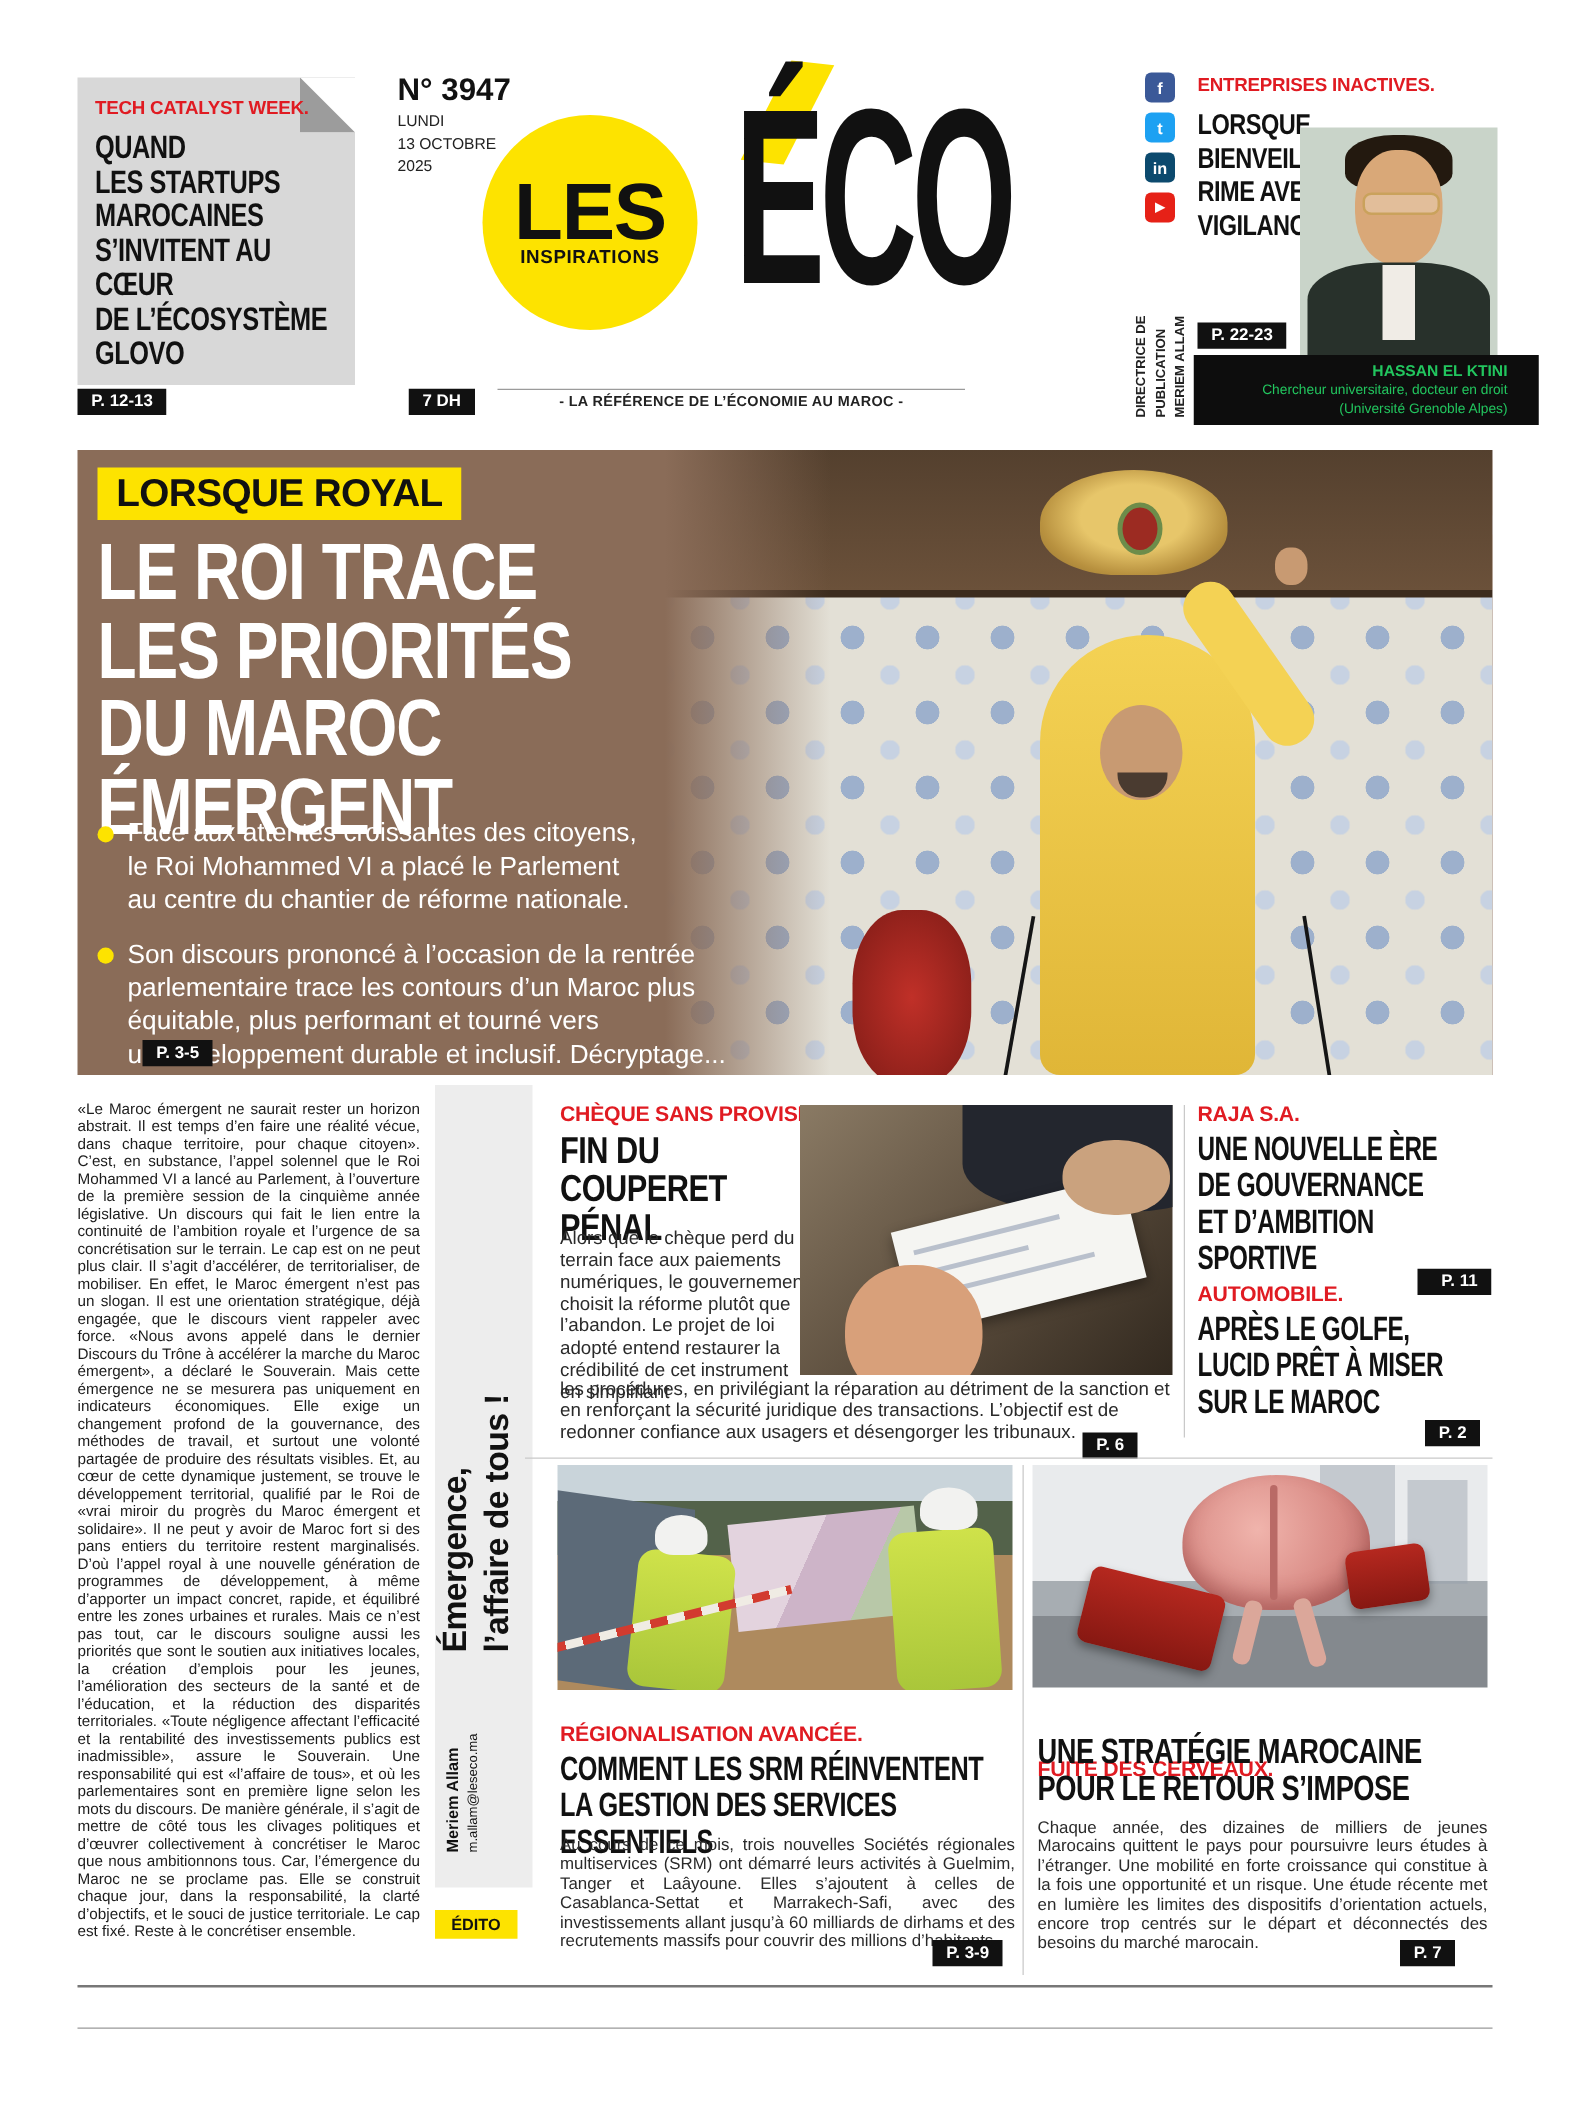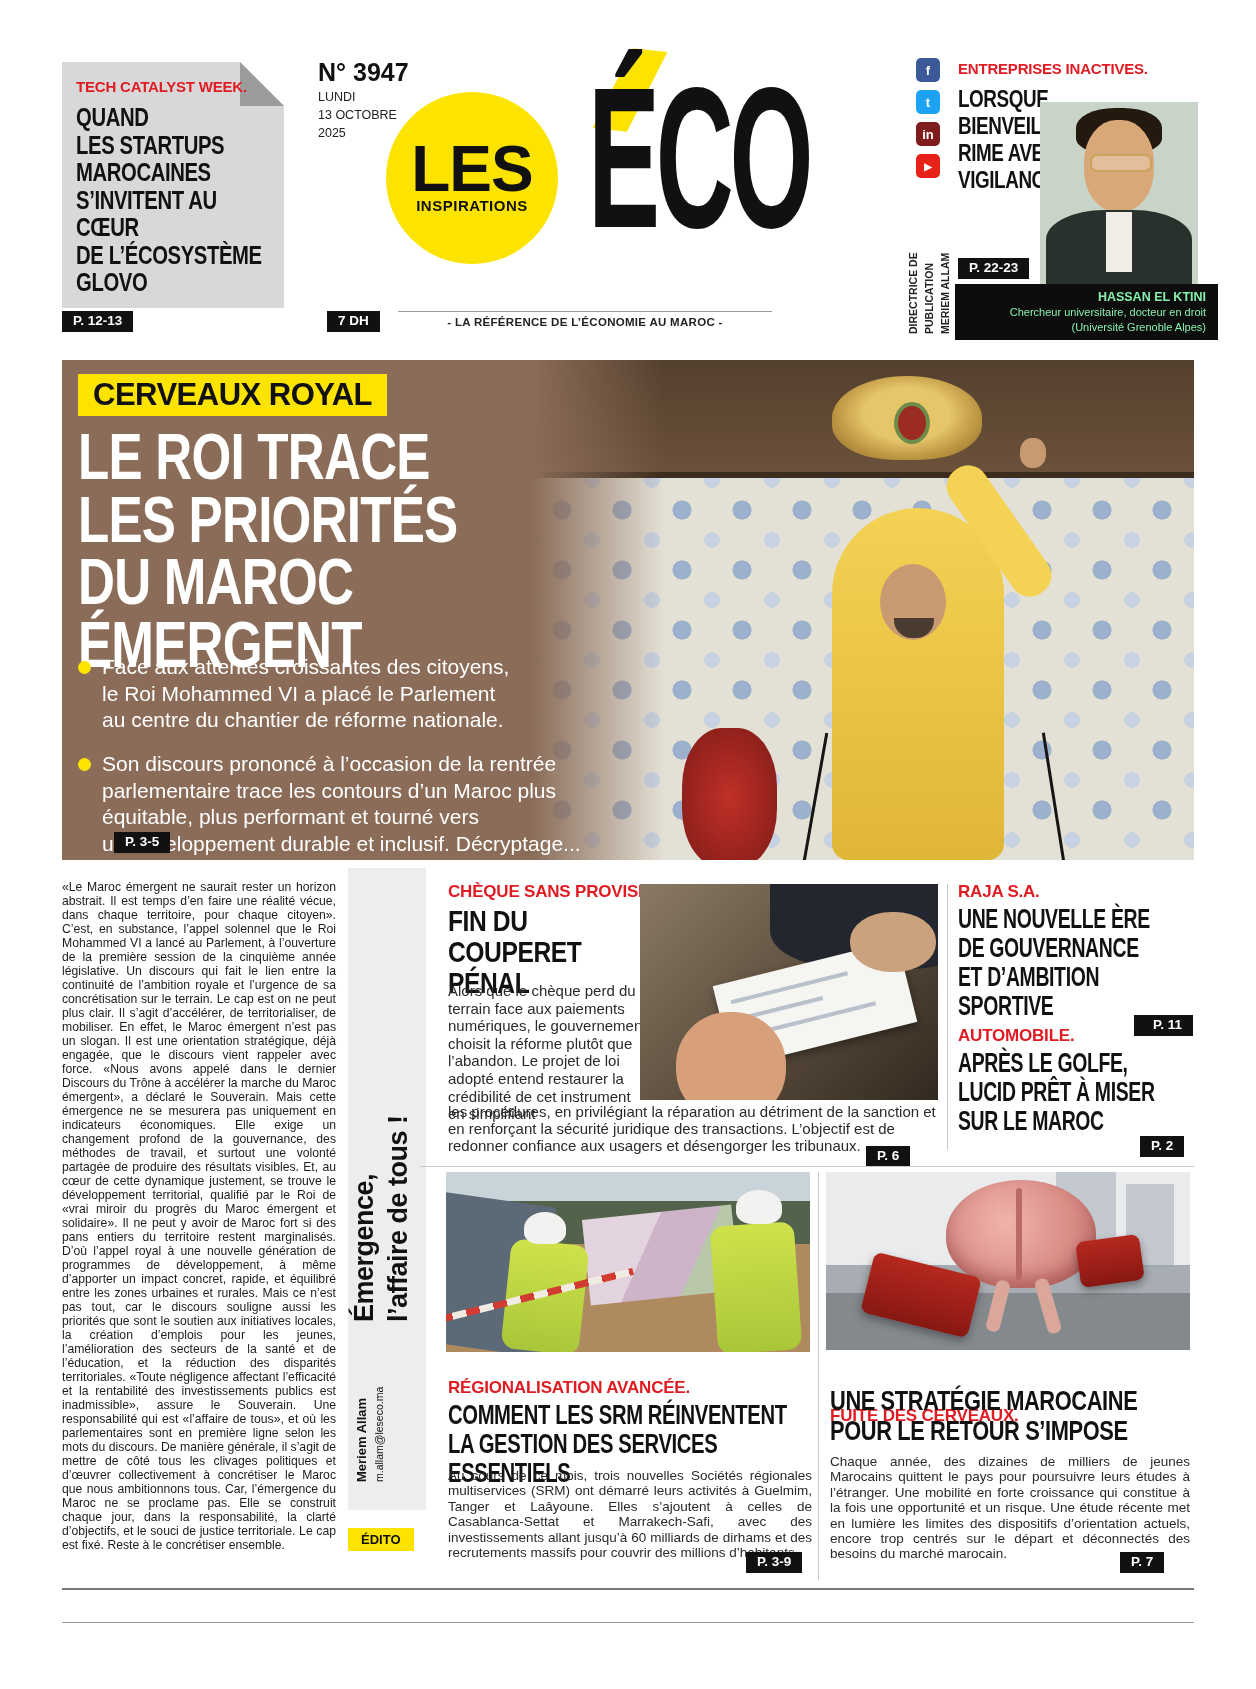--- a/index.html
+++ b/index.html
@@ -34,36 +34,36 @@
   #logo-bolt{left:612px;top:50px;width:36px;height:80px;background:#fde300;
              transform:skewX(-22deg) rotate(6deg);z-index:1;}
   #logo-eco{left:588px;top:78px;font-size:200px;font-weight:900;line-height:.8;letter-spacing:-8px;
             transform:scaleX(.54);z-index:2;}
   #tagline-rule{left:398px;top:311px;width:374px;height:1px;background:#9b9b9b;}
   #tagline{left:398px;top:316px;width:374px;text-align:center;font-size:11.5px;font-weight:700;
            letter-spacing:.3px;color:#222;}
   #social{left:916px;top:58px;display:flex;flex-direction:column;gap:8px;}
   .soc{width:24px;height:24px;border-radius:5px;color:#fff;font-size:13px;font-weight:800;
        display:flex;align-items:center;justify-content:center;}
-  #soc-fb{background:#3b5998;} #soc-tw{background:#1da1f2;} #soc-li{background:#7f1d1d;}
+  #soc-fb{background:#3b5998;} #soc-tw{background:#1da1f2;} #soc-li{background:#0c4a6e;}
   #soc-yt{background:#e62117;font-size:10px;}
   #publisher-vert{left:906px;top:192px;height:142px;font-size:10.5px;font-weight:700;
                   line-height:1.5;color:#222;}
   #tr-kicker{left:958px;top:60px;font-size:15px;}
   #tr-title{left:958px;top:86px;font-size:23px;line-height:1.17;transform:scaleX(.82);width:260px;}
   #tr-photo{left:1040px;top:102px;width:158px;height:182px;background:#c9d4c9;overflow:hidden;}
   .po{position:absolute;}
   #tr-hair{left:36px;top:6px;width:86px;height:44px;background:#23190f;border-radius:45% 45% 30% 30%;}
   #tr-face{left:44px;top:18px;width:70px;height:92px;background:#d9a878;border-radius:46%;}
   #tr-glasses{left:50px;top:52px;width:58px;height:14px;border:2px solid #caa25c;border-radius:7px;background:rgba(255,255,255,.25);}
   #tr-suit{left:6px;top:108px;width:146px;height:74px;background:#28312b;border-radius:40% 40% 0 0;}
   #tr-shirt{left:66px;top:110px;width:26px;height:60px;background:#f0ece6;}
   #tr-page{left:958px;top:258px;}
-  #tr-caption{left:955px;top:284px;width:243px;background:#0d0d0d;color:#86efac;text-align:right;
-              padding:5px 12px 6px 8px;line-height:1.3;}
+  #tr-caption{left:955px;top:284px;width:243px;background:#0d0d0d;color:#22c55e;text-align:right;
+              padding:5px 25px 6px 8px;line-height:1.3;}
   #tr-name{font-size:12.5px;font-weight:800;}
   #tr-role,#tr-org{font-size:11px;}
 
   
   #hero{left:62px;top:360px;width:1132px;height:500px;background:#8a6c58;overflow:hidden;}
   #hero-photo{left:470px;top:0;width:662px;height:500px;
       background-color:#e3e0d6;
       background-image:radial-gradient(circle,#9db0cc 22%,transparent 23%),
                        radial-gradient(circle,#c7d2e2 18%,transparent 19%);
       background-size:60px 60px,60px 60px;background-position:0 0,30px 30px;}
@@ -253,21 +253,21 @@
       <div class="abs" id="hero-flag"></div>
       <div class="abs" id="hero-hood"></div>
       <div class="abs" id="hero-face"></div>
       <div class="abs" id="hero-beard"></div>
       <div class="abs" id="hero-arm"></div>
       <div class="abs" id="hero-hand"></div>
       <div class="abs mic" id="hero-mic1"></div>
       <div class="abs mic" id="hero-mic2"></div>
     </div>
     <div class="abs" id="hero-blend"></div>
-    <span class="abs" id="hero-kicker">CERVEAUX ROYAL</span>
+    <span class="abs" id="hero-kicker">LORSQUE ROYAL</span>
     <div class="abs pre cond" id="hero-title">LE ROI TRACE
 LES PRIORITÉS
 DU MAROC ÉMERGENT</div>
     <div class="abs" id="hero-bullets">
       <div class="bullet">
         <span class="dot"></span>
         <span class="bullet-text pre">Face aux attentes croissantes des citoyens,
 le Roi Mohammed VI a placé le Parlement
 au centre du chantier de réforme nationale.</span>
       </div>

